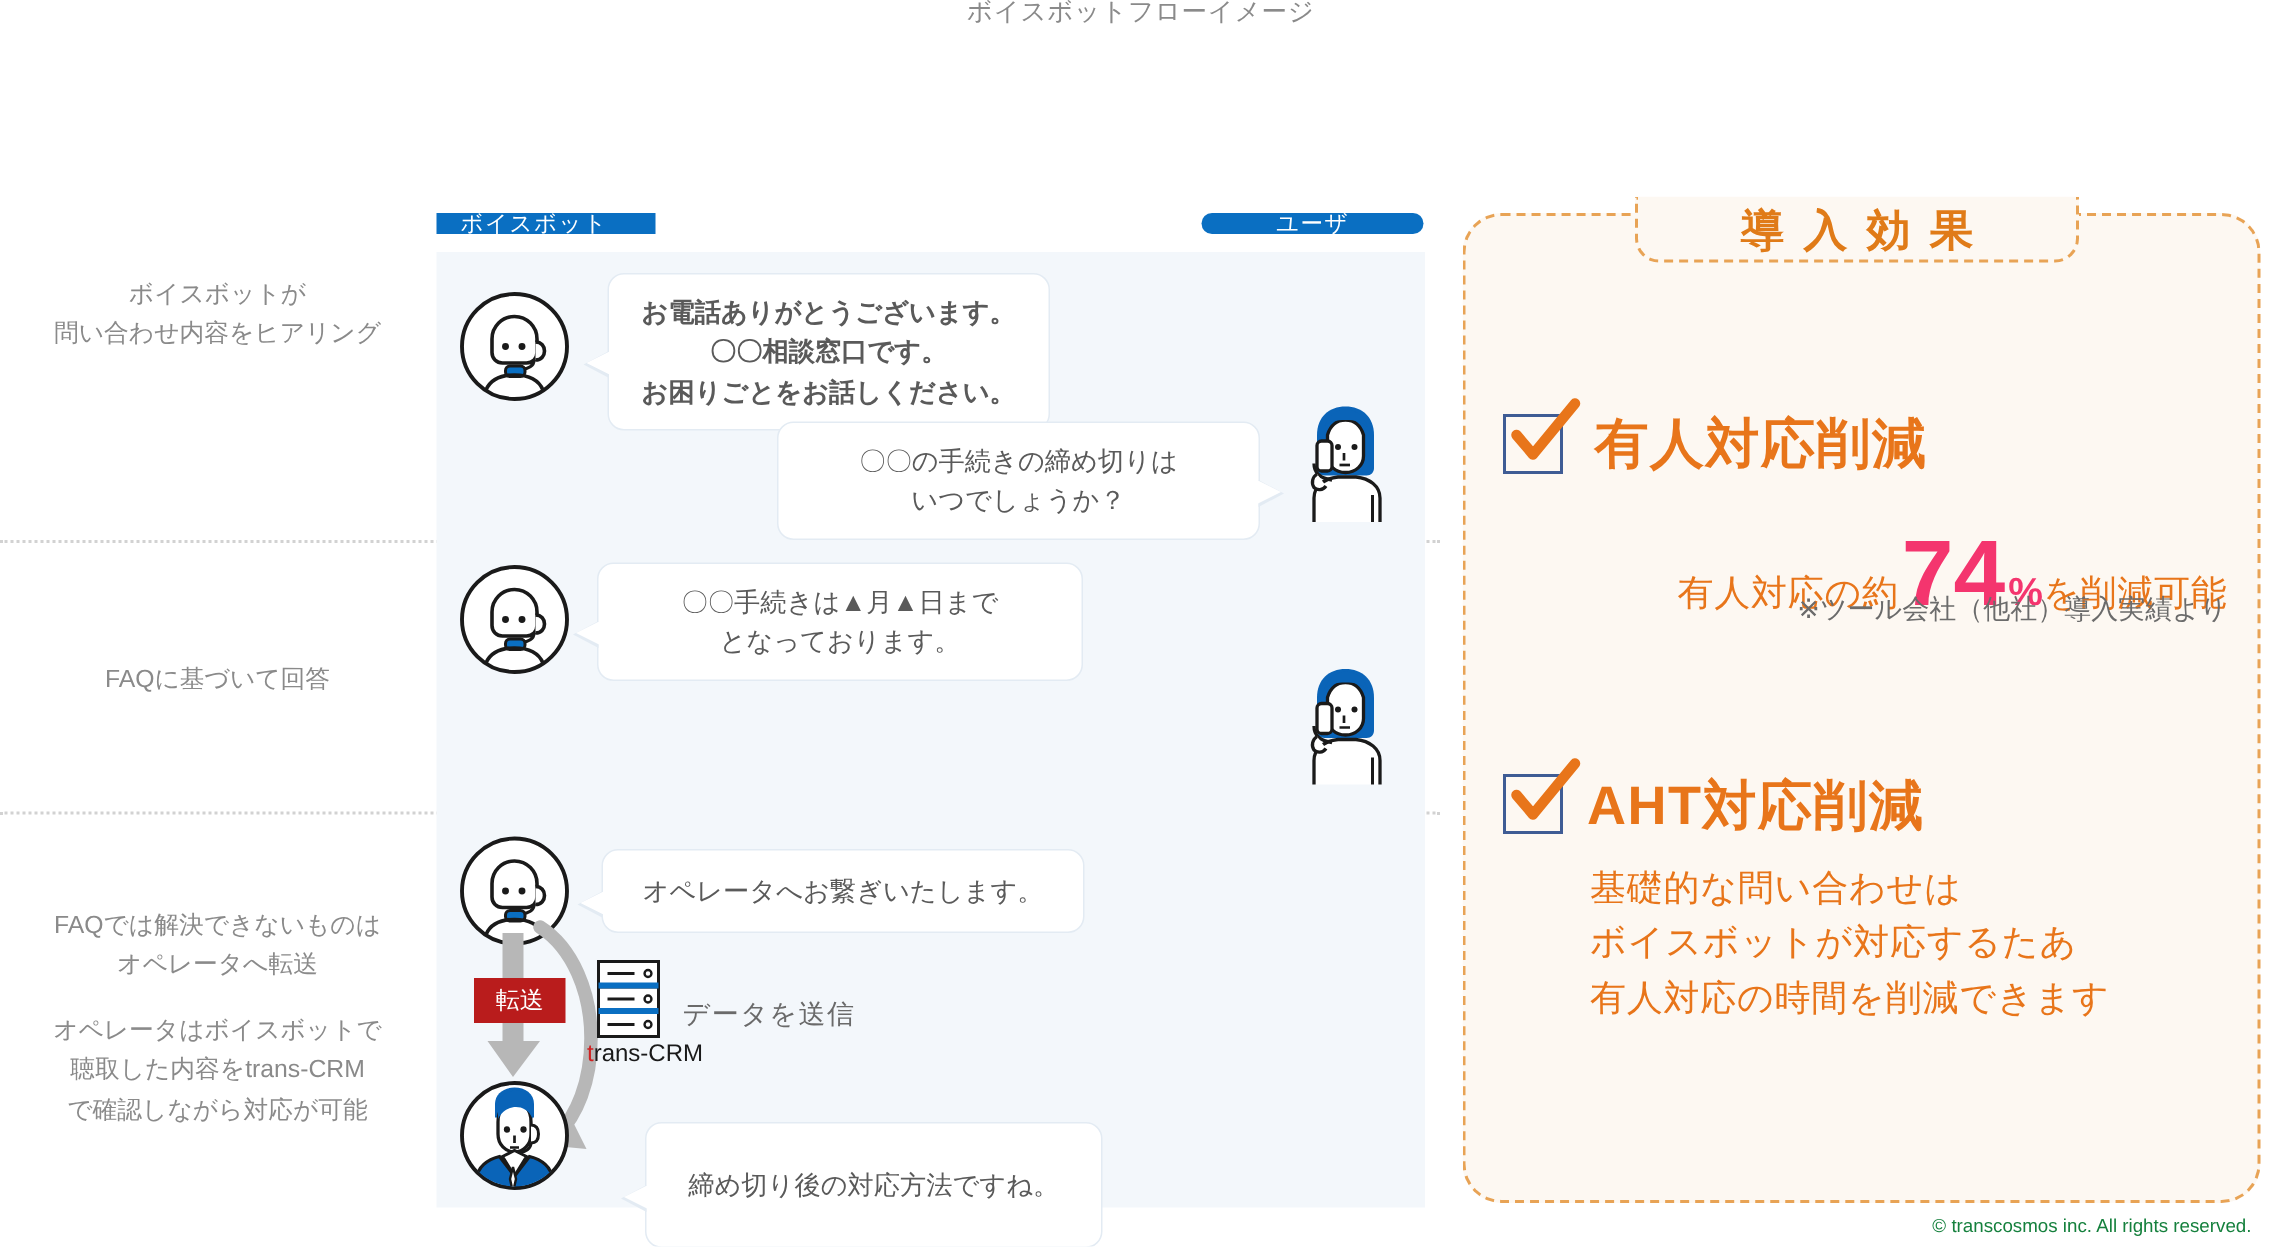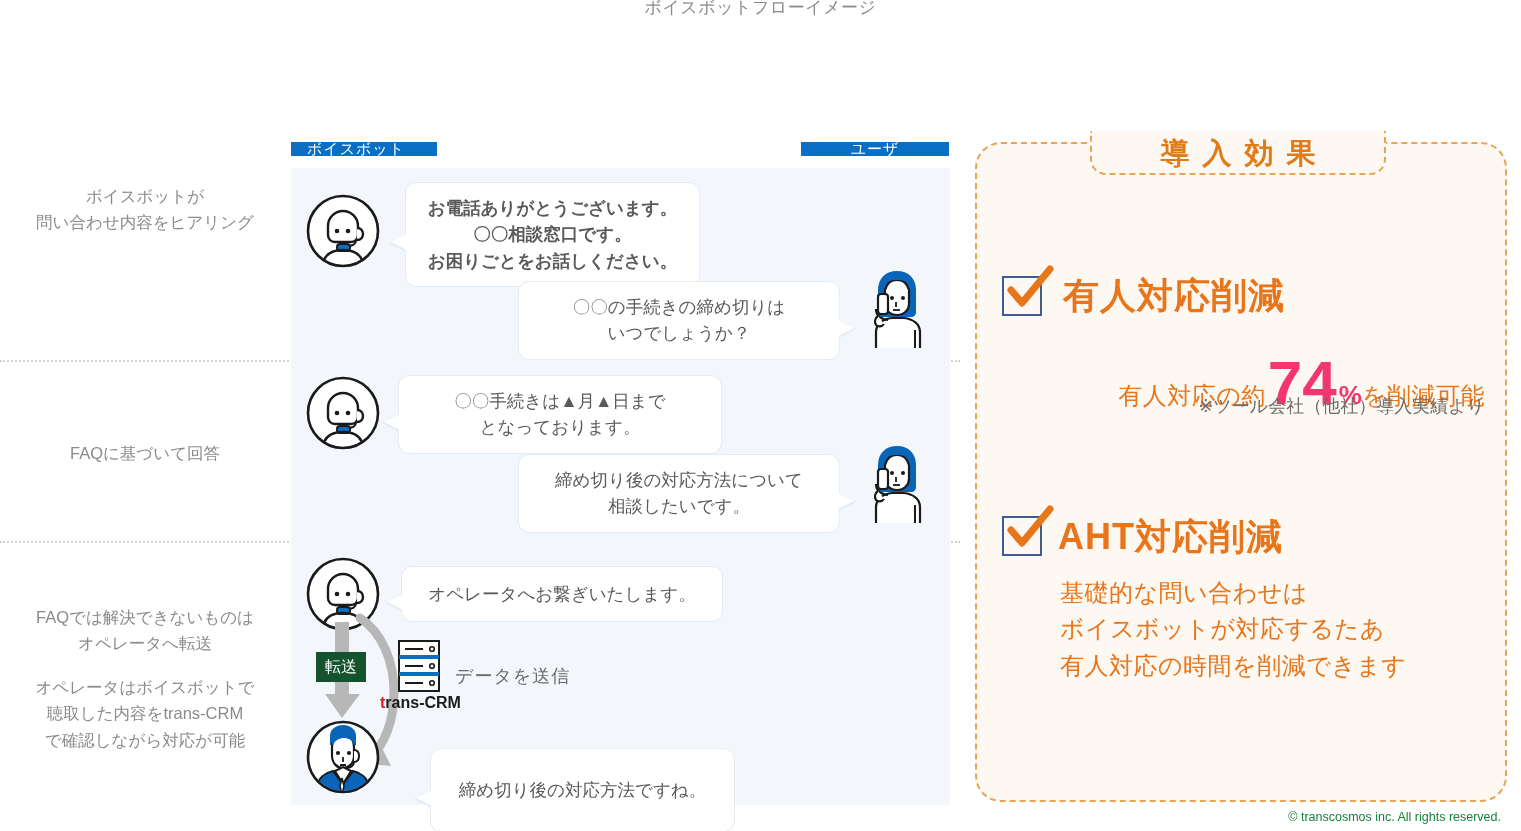--- a/index.html
+++ b/index.html
@@ -54,21 +54,21 @@
     position: absolute; left: 291px; top: 168px; width: 659px; height: 637px;
     background: #f3f7fb;
   }
   .tab {
     position: absolute; top: 142px; height: 14px;
     background: #0a6fc2; color: #ffffff; font-size: 15px;
     display: flex; align-items: center; justify-content: center;
     letter-spacing: 1px;
   }
   .tab.bot  { left: 291px; width: 146px; justify-content: flex-start; padding-left: 16px;}
-  .tab.user { left: 801px; width: 148px; }
+  .tab.user { left: 801px; width: 148px; border-radius: 13px; }
 
   
   .bubble {
     position: absolute; background: #ffffff; border: 1px solid #e3ebf3;
     border-radius: 11px; color: #5a5a5a; font-size: 17.5px; line-height: 1.5;
     text-align: center; padding: 12px 18px; white-space: pre-line;
   }
   .bubble.left::after {
     content: ""; position: absolute; left: -15px; top: 50%;
     width: 0; height: 0;
@@ -99,30 +99,30 @@
   .b3 { left: 398px; top: 375px; width: 324px; }
   .b4 { left: 518px; top: 454px; width: 322px; }
   .b5 { left: 401px; top: 566px; width: 322px; padding: 14px 18px;}
   .b6 { left: 430px; top: 748px; width: 305px; padding: 28px 18px;}
 
   .avatar { position: absolute; }
 
   
   .transfer-arrow { position: absolute; left: 318px; top: 622px; }
   .transfer-label {
-    position: absolute; left: 316px; top: 652px; width: 50px; height: 30px;
-    background: #14532d; color: #ffffff; font-size: 16px;
+    position: absolute; left: 316px; top: 652px; width: 61px; height: 30px;
+    background: #b91c1c; color: #ffffff; font-size: 16px;
     display: flex; align-items: center; justify-content: center;
   }
   .curve-arrow { position: absolute; left: 352px; top: 610px; }
 
   .crm-icon { position: absolute; left: 395px; top: 639px; }
   .crm-label {
     position: absolute; left: 380px; top: 694px; width: 100px;
-    text-align: left; font-size: 16px; font-weight: bold; color: #1a1a1a;
+    text-align: center; font-size: 16px; font-weight: normal; color: #1a1a1a;
   }
   .crm-label .red { color: #cf2121; }
   .send-label {
     position: absolute; left: 455px; top: 664px;
     font-size: 18px; color: #6a6a6a; letter-spacing: 1px;
   }
 
   
   .effects-panel {
     position: absolute; left: 975px; top: 142px; width: 532px; height: 660px;
@@ -258,22 +258,20 @@
     <path d="M38 34v5" stroke="#1a1a1a" stroke-width="1.8" fill="none"></path>
     <path d="M35 42h7" stroke="#1a1a1a" stroke-width="1.8" fill="none"></path>
     <path d="M25 16c3-8 10-12 16-11 6 1 11 5 13 12-4-4-9-5-15-5s-11 1-14 4z" fill="#0a64b8"></path>
     <path d="M18 80v-16c0-8 7-13 16-14h12c9 1 16 6 16 14v16" fill="#fff" stroke="#1a1a1a" stroke-width="2.2"></path>
     <path d="M30 52c-7-1-12-4-12-11" fill="none" stroke="#1a1a1a" stroke-width="2.2"></path>
     <path d="M20 48c-3 2-4 6-2 9 2 2 6 2 8-1" fill="#fff" stroke="#1a1a1a" stroke-width="2.2"></path>
     <rect x="20" y="26" width="10" height="20" rx="3" fill="#fff" stroke="#1a1a1a" stroke-width="2.2"></rect>
     <path d="M57 62v18" stroke="#1a1a1a" stroke-width="2"></path>
   </svg>
 
-  <div class="bubble right b4">締め切り後の対応方法について
-相談したいです。</div>
 
   <svg class="avatar" style="left:306px;top:557px" width="74" height="74" viewBox="0 0 74 74">
     <circle cx="37" cy="37" r="35" fill="#fff" stroke="#1a1a1a" stroke-width="2.6"></circle>
     <path d="M22 32a15 15 0 0 1 30 0v9c0 4-3 7-7 7h-16c-4 0-7-3-7-7z" fill="#fff" stroke="#1a1a1a" stroke-width="2.4"></path>
     <circle cx="31" cy="37" r="2.3" fill="#1a1a1a"></circle>
       <circle cx="42" cy="37" r="2.3" fill="#1a1a1a"></circle>
     <path d="M51 34c4 0 6 3 6 6s-2 6-6 6" fill="#fff" stroke="#1a1a1a" stroke-width="2.4"></path>
     <path d="M50 46c0 4-4 6-8 6" stroke="#1a1a1a" stroke-width="2.2" fill="none"></path>
     <circle cx="41" cy="52" r="2.4" fill="#1a1a1a"></circle>
     <rect x="31" y="50" width="13" height="7" rx="3" fill="#0a6fc2" stroke="#1a1a1a" stroke-width="2"></rect>

